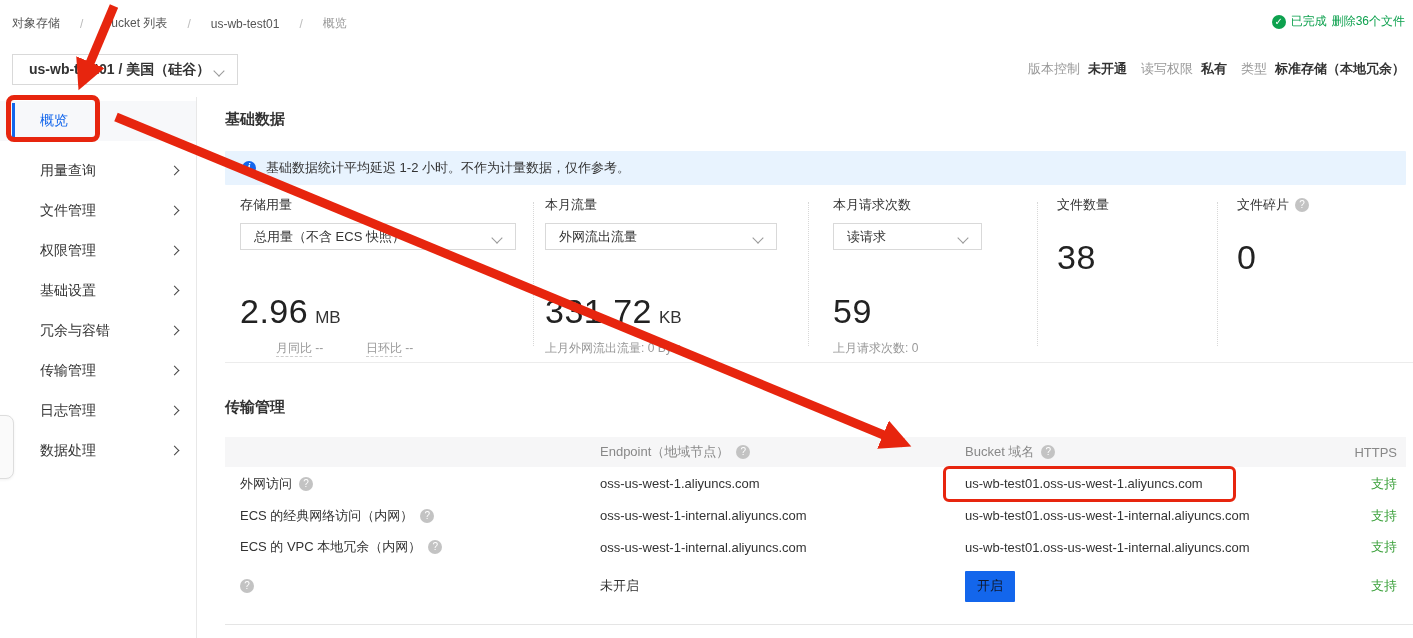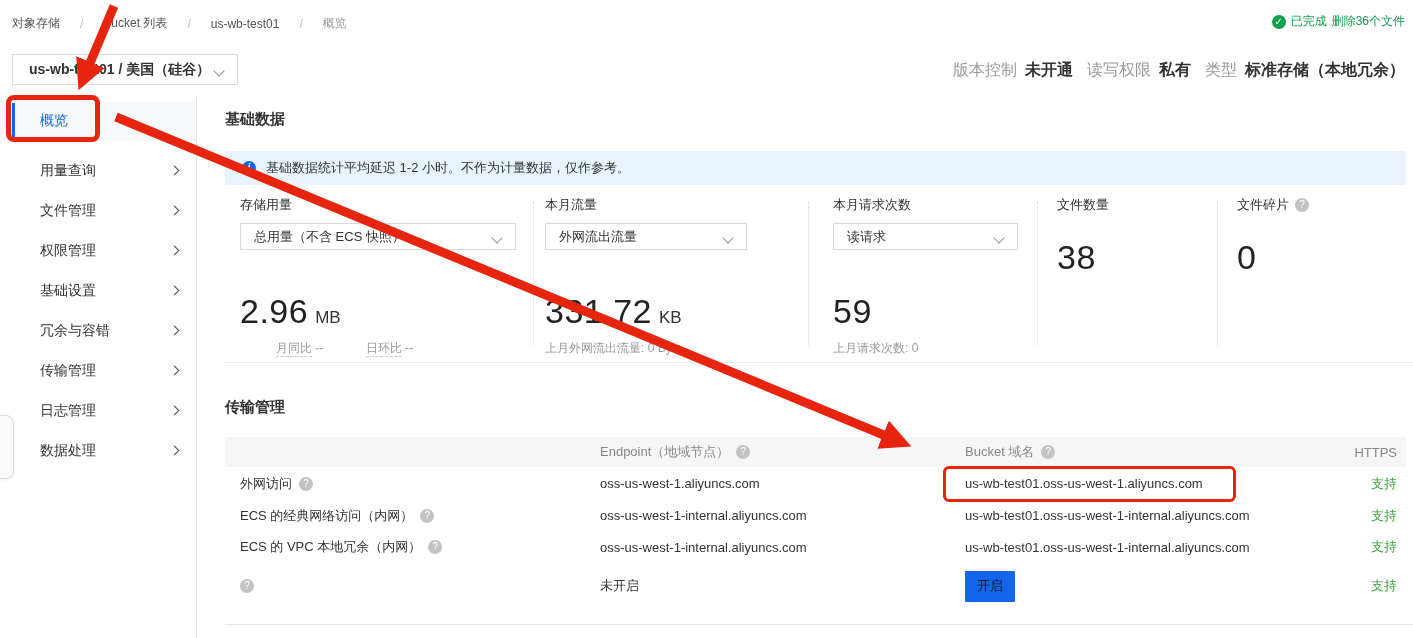--- a/index.html
+++ b/index.html
@@ -26,21 +26,21 @@
   .toast{right:8px;top:13px;display:flex;align-items:center;gap:5px;font-size:12px;color:var(--toast-green);}
   .check-icon{width:14px;height:14px;border-radius:50%;background:var(--toast-green);color:#fff;font-size:10px;line-height:14px;text-align:center;display:inline-block;}
 
   
   .bucket-selector{left:12px;top:54px;width:226px;height:31px;border:1px solid #d9d9d9;background:#fff;
     display:flex;align-items:center;justify-content:space-between;padding:0 12px 0 16px;cursor:pointer;}
   .bucket-selector .sel-text{font-size:14px;font-weight:bold;color:#333;}
   .chev-down{width:10px;height:10px;display:inline-block;position:relative;}
   .chev-down::before{content:"";position:absolute;left:0;top:2px;width:7px;height:7px;
     border-right:1.5px solid #999;border-bottom:1.5px solid #999;transform:rotate(45deg);}
-  .meta{right:8px;top:60px;display:flex;align-items:center;gap:14px;font-size:16px;}
+  .meta{right:8px;top:60px;display:flex;align-items:center;gap:14px;font-size:13px;}
   .meta .m-label{color:#999;}
   .meta .m-value{color:#333;font-weight:bold;margin-left:-6px;}
 
   
   .sidebar{left:0;top:97px;width:197px;height:541px;background:#fff;border-right:1px solid #e8e8e8;}
   .side-item{position:relative;height:40px;display:flex;align-items:center;justify-content:space-between;
     padding:0 18px 0 40px;font-size:14px;color:#333;cursor:pointer;}
   .side-item.active{background:#f7f8fa;color:var(--accent);}
   .side-item.active::before{content:"";position:absolute;left:12px;top:2px;bottom:2px;width:3px;background:var(--accent);}
   .side-item .chev-right{width:8px;height:8px;position:relative;}
@@ -61,22 +61,22 @@
   .card{position:absolute;top:0;}
   .card .c-title{font-size:13px;color:#333;display:flex;align-items:center;gap:6px;}
   .dropdown{margin-top:9px;height:27px;border:1px solid #d9d9d9;background:#fff;display:flex;align-items:center;
     justify-content:space-between;padding:0 12px 0 13px;font-size:13px;color:#333;cursor:pointer;}
   .bignum-row{display:flex;align-items:baseline;gap:7px;}
   .bignum{font-size:34px;color:#222;letter-spacing:0.5px;}
   .bigunit{font-size:17px;color:#333;}
   .footnote{margin-top:9px;font-size:12px;color:#999;}
   .footnote .term{border-bottom:1px dashed #ccc;padding-bottom:1px;cursor:help;margin-left:36px;}
   .card1{left:15px;width:276px;}  .card1 .dropdown{width:276px;}
-  .card2{left:320px;width:246px;} .card2 .dropdown{width:202px;}
-  .card3{left:608px;width:185px;} .card3 .dropdown{width:185px;}
+  .card2{left:320px;width:246px;} .card2 .dropdown{width:232px;}
+  .card3{left:608px;width:185px;} .card3 .dropdown{width:149px;}
   .card4{left:832px;}
   .card5{left:1012px;}
   .card .num-low{margin-top:42px;}
   .card .num-high{margin-top:24px;}
   .vdiv{position:absolute;top:6px;height:144px;border-left:1px dotted #d8d8d8;}
   .vd1{left:308px;} .vd2{left:583px;} .vd3{left:812px;} .vd4{left:992px;}
   .help-icon{width:14px;height:14px;border-radius:50%;background:#c3c3c3;color:#fff;font-size:10px;line-height:14px;
     text-align:center;display:inline-block;cursor:help;flex:0 0 auto;}
   .hr1{left:225px;top:362px;width:1188px;border-top:1px solid #ececec;}
 

